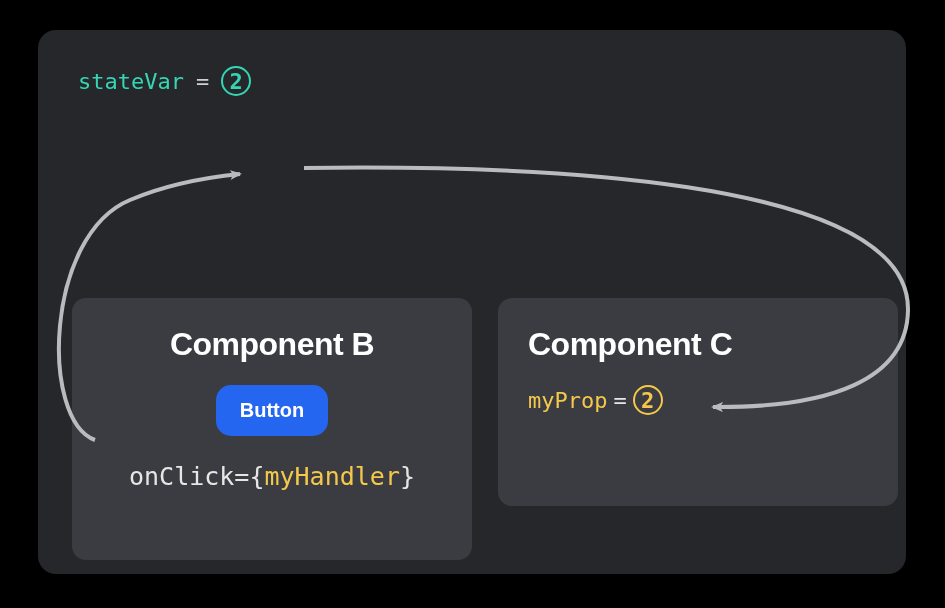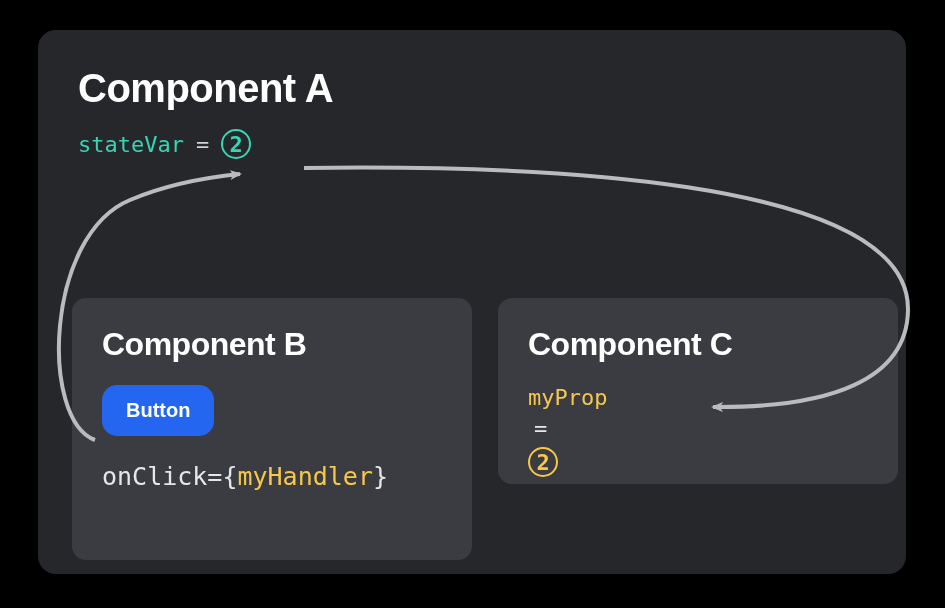--- a/index.html
+++ b/index.html
@@ -61,26 +61,27 @@
     position: absolute;
     background: #3B3C42;
     border-radius: 14px;
     padding: 28px 30px;
   }
   .panel-b {
     left: 72px;
     top: 298px;
     width: 400px;
     height: 262px;
+    text-align: center;
   }
   .panel-c {
     left: 498px;
     top: 298px;
     width: 400px;
-    height: 186px;
+    height: 208px;
   }
   .panel-b h2, .panel-c h2 {
     color: #fff;
     font-weight: 900;
     font-size: 32px;
     letter-spacing: -0.5px;
     margin-bottom: 22px;
   }
   .btn {
     display: inline-block;
@@ -95,42 +96,39 @@
   .code-line {
     font-family: ui-monospace, SFMono-Regular, Menlo, Consolas, monospace;
     font-size: 25px;
     color: #e6e6e6;
   }
   .code-line .gold { color: #f5c84c; }
   .prop-line {
     font-family: ui-monospace, SFMono-Regular, Menlo, Consolas, monospace;
     font-size: 22px;
     display: flex;
-    align-items: flex-start;
-    gap: 6px;
-    flex-direction: column;
+    align-items: center;
   }
   .prop-line .gold { color: #f5c84c; }
   .prop-line .eq { color: #e6e6e6; margin: 0 6px; }
 
   svg.arrows {
     position: absolute;
     left: 0; top: 0;
     width: 945px;
     height: 608px;
     pointer-events: none;
   }
 </style>
 </head>
 <body>
 
 <div class="canvas">
 
   <div class="panel-a">
-    <h1>Component A</h1>
     <div class="state-line">
       <span class="state-var">stateVar</span>
       <span class="state-eq">=</span>
       <span class="circle teal">
         <span>2</span>
       </span>
     </div>
   </div>
 
   <div class="panel-b">

